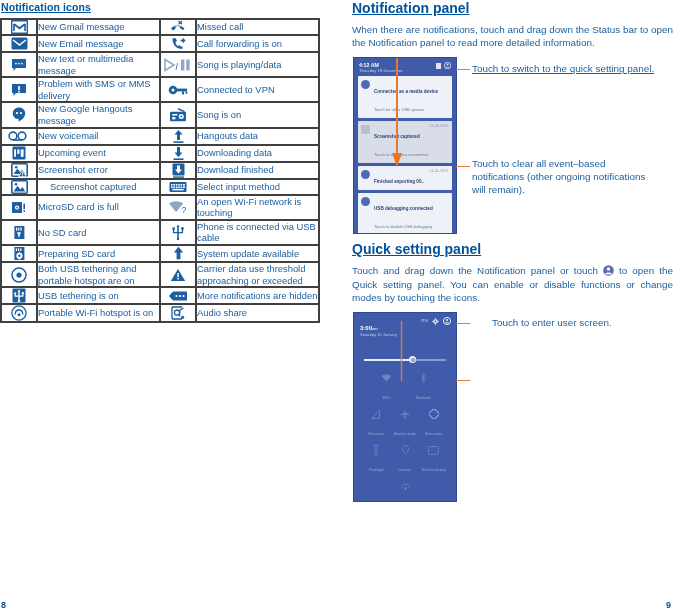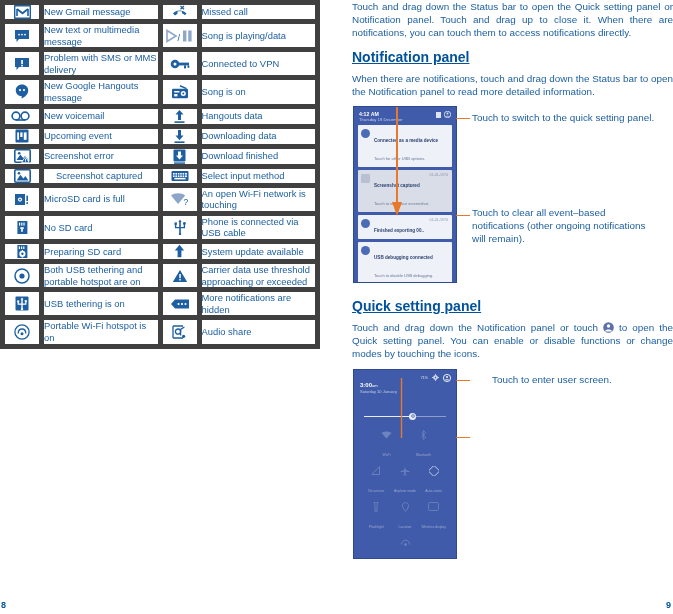--- a/index.html
+++ b/index.html
@@ -18,21 +18,21 @@
   .section-head{
     font-size:10.5px;font-weight:bold;color:#00529b;
     text-decoration:underline;letter-spacing:0.1px;
     margin:0 0 5px 0;padding:1px 0 0 1px;
   }
   table.icons{
     border-collapse:collapse;width:320px;table-layout:fixed;
     border:1px solid #1d5fa0;
   }
   table.icons td{
-    border:5px solid #404040;
+    border:2px solid #404040;
     vertical-align:middle;
     padding:0;
   }
   td.ic{width:34px;text-align:center;}
   td.tx{
     font-size:9.4px;line-height:11.6px;color:#1d5fa0;
     padding:5px 4px 5px 6px;
   }
   td.tx.indent{padding-left:12px;}
   .ic-wrap{display:flex;align-items:center;justify-content:center;height:100%;}
@@ -111,20 +111,21 @@
   }
   .pgnum.l{left:1px;}
   .pgnum.r{right:2px;}
 </style>
 </head>
 <body>
 
 <div class="page">
 
   <div class="left-col">
+    <div class="section-head">Notification icons</div>
 
     <table class="icons">
       <tbody>
 
       <tr>
         <td class="ic">
           <span class="ic-wrap">
             <svg width="17" height="14" viewBox="0 0 17 14">
                   <rect x="0.6" y="0.6" width="15.8" height="12.8" rx="1" fill="none" stroke="#1d5fa0" stroke-width="1.6"></rect>
                   <path d="M3 4 L8.5 8.3 L14 4" fill="none" stroke="#1d5fa0" stroke-width="1.8"></path>
@@ -137,20 +138,40 @@
           <span class="ic-wrap">
             <svg width="18" height="14" viewBox="0 0 18 14">
                   <path d="M2 8.5 C5 4.5 12 4.5 15.5 8.5 L13.8 10.2 C13 9.2 12.2 8.7 11.2 8.5 L10.9 6.6 C9.4 6.2 7.6 6.3 6.3 6.8 L6.6 8.7 C5.6 9 4.8 9.6 4 10.5 Z" fill="#1d5fa0"></path>
                   <path d="M9.5 1 L13 4.3 M13 1 L9.5 4.3" stroke="#1d5fa0" stroke-width="1.2" fill="none"></path>
                 </svg>
           </span>
         </td>
         <td class="tx">Missed call</td>
       </tr>
 
+      <tr>
+        <td class="ic">
+          <span class="ic-wrap">
+            <svg width="17" height="13" viewBox="0 0 17 13">
+                  <rect x="0.5" y="0.5" width="16" height="12" rx="1.5" fill="#1d5fa0"></rect>
+                  <path d="M2.2 3 L8.5 8 L14.8 3" fill="none" stroke="#ffffff" stroke-width="1.5"></path>
+                </svg>
+          </span>
+        </td>
+        <td class="tx">New Email message</td>
+        <td class="ic">
+          <span class="ic-wrap">
+            <svg width="16" height="15" viewBox="0 0 16 15">
+                  <path d="M2.5 2.2 C2.5 9 6.5 13 12.5 13 L12.5 10.6 C10.8 10.6 10 10 9.4 9.2 L7.4 10 C6.3 8.8 5.6 7.4 5.4 6.2 L7 4.8 C6.4 4 6 3.1 5.9 2.2 Z" fill="#1d5fa0"></path>
+                  <path d="M10.5 4.5 L14.4 4.5 M12.6 2.6 L14.6 4.5 L12.6 6.4" stroke="#1d5fa0" stroke-width="1.4" fill="none"></path>
+                </svg>
+          </span>
+        </td>
+        <td class="tx">Call forwarding is on</td>
+      </tr>
 
       <tr>
         <td class="ic">
           <span class="ic-wrap">
             <svg width="16" height="14" viewBox="0 0 16 14">
                   <path d="M1 1 H15 V10 H5 L2.5 13 V10 H1 Z" fill="#1d5fa0"></path>
                   <circle cx="5" cy="5.6" r="0.9" fill="#fff"></circle>
                   <circle cx="8" cy="5.6" r="0.9" fill="#fff"></circle>
                   <circle cx="11" cy="5.6" r="0.9" fill="#fff"></circle>
                 </svg>
@@ -482,21 +503,20 @@
         </td>
         <td class="tx">Audio share</td>
       </tr>
 
       </tbody>
     </table>
   </div>
 
   <div class="right-col">
 
-    <p class="body-par">Touch and drag down the Status bar to open the Quick setting panel or Notification panel. Touch and drag up to close it. When there are notifications, you can touch them to access notifications directly.</p>
 
     <div class="sub-head">Notification panel</div>
 
     <p class="body-par tight">When there are notifications, touch and drag down the Status bar to open the Notification panel to read more detailed information.</p>
 
     <div class="shot-row" style="height:178px;">
 
       <div class="phone-shot" style="position:absolute;left:1px;top:0;height:175px;">
 
         <div class="np-status">
@@ -546,27 +566,27 @@
           </div>
         </div>
 
         <svg class="arrow-down" style="left:37px;top:-1px;" width="12" height="112" viewBox="0 0 12 112">
           <path d="M6 0 L6 98" stroke="#e8792a" stroke-width="2" fill="none"></path>
           <path d="M6 110 L1 96 L11 96 Z" fill="#e8792a"></path>
         </svg>
       </div>
 
       <div class="leader" style="left:104px;top:12px;width:14px;"></div>
-      <div class="annot" style="left:120px;top:5px;width:200px;">Touch to switch to the quick setting panel.</div>
+      <div class="annot" style="left:120px;top:5px;width:200px;text-decoration:underline;">Touch to switch to the quick setting panel.</div>
 
       <div class="leader" style="left:104px;top:109px;width:14px;"></div>
       <div class="annot" style="left:120px;top:100px;width:185px;">Touch to clear all event–based notifications (other ongoing notifications will remain).</div>
     </div>
 
-    <div class="sub-head" style="margin-top:14px;">Quick setting panel</div>
+    <div class="sub-head" style="margin-top:6px;">Quick setting panel</div>
 
     <p class="body-par tight"><span>Touch and drag down the Notification panel or touch </span><span style="display:inline-block;vertical-align:-2px;"><svg width="11" height="11" viewBox="0 0 11 11">
             <circle cx="5.5" cy="5.5" r="5.3" fill="#5b6fae"></circle>
             <circle cx="5.5" cy="4" r="1.7" fill="#ffffff"></circle>
             <path d="M1.9 9.4 C2.6 6.9 8.4 6.9 9.1 9.4 Z" fill="#ffffff"></path>
           </svg></span><span> to open the Quick setting panel. You can enable or disable functions or change modes by touching the icons.</span></p>
 
     <div class="shot-row" style="height:195px;">
 
       <div class="phone-shot" style="position:absolute;left:1px;top:0;height:188px;">

